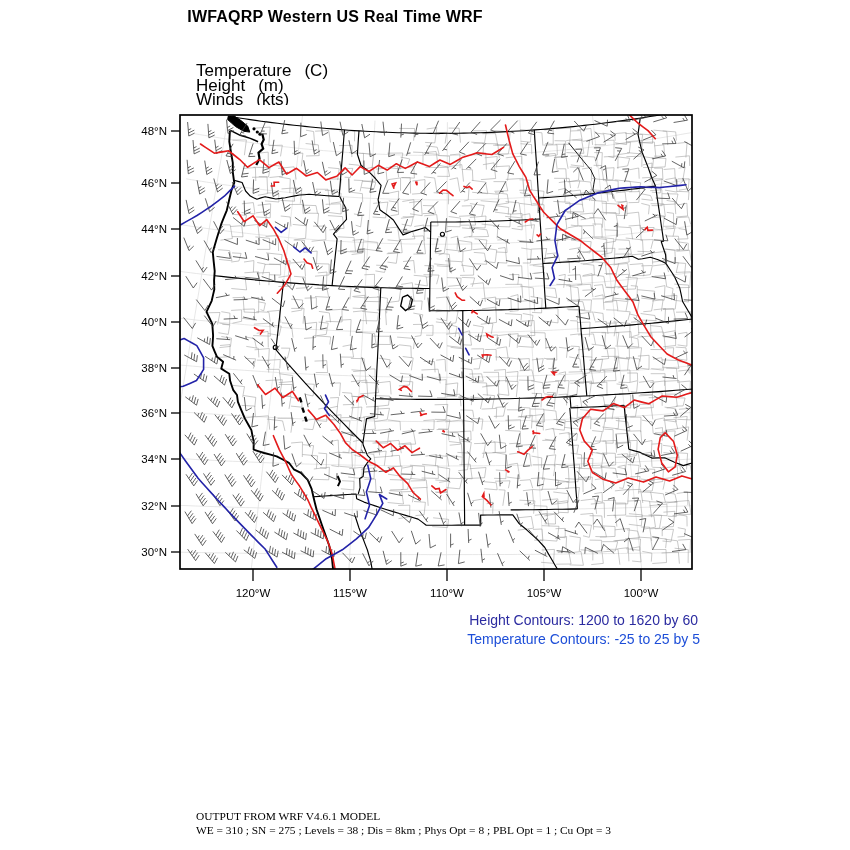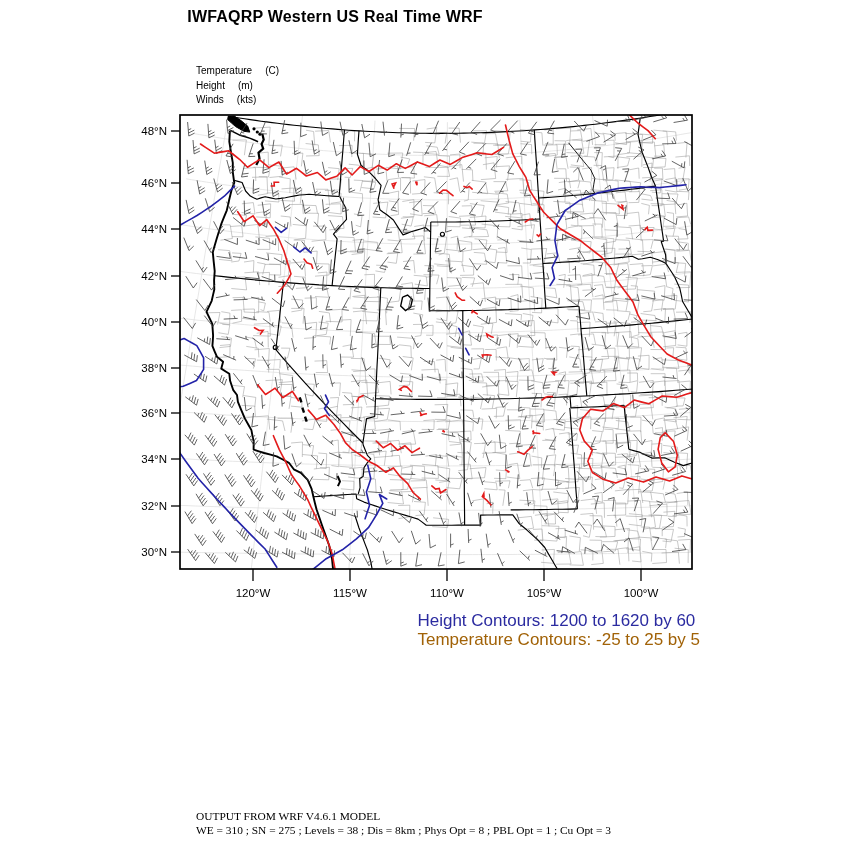--- a/index.html
+++ b/index.html
@@ -3,24 +3,24 @@
 <meta charset="utf-8">
 <style>
   html,body{margin:0;padding:0;background:#fff;}
   .page{position:relative;width:850px;height:850px;background:#ffffff;
         font-family:"Liberation Sans",sans-serif;color:#000;overflow:hidden;}
   .title{position:absolute;left:100px;top:8px;width:470px;text-align:center;
          font-size:16px;font-weight:700;letter-spacing:.2px;}
   .stamp{position:absolute;right:149px;top:10px;text-align:right;font-size:11.3px;line-height:14px;}
   .stamp .init{font-weight:700;}
   .stamp .valid{font-weight:400;}
-  .legend{position:absolute;left:196px;top:64px;font-size:10px;line-height:14.5px;}
+  .legend{position:absolute;left:196px;top:64px;font-size:17px;line-height:14.5px;}
   .legend .unit{margin-left:13px;}
   .maparea{position:absolute;left:140px;top:105px;width:570px;height:500px;}
-  .cleg{position:absolute;right:150px;top:611px;text-align:left;font-size:17px;line-height:19px;font-weight:400;}
+  .cleg{position:absolute;right:150px;top:611px;text-align:center;font-size:14px;line-height:19px;font-weight:400;}
   .footer{position:absolute;left:196px;top:810px;font-size:11.4px;line-height:13.8px;font-family:Liberation Serif, serif;}
 </style>
 </head>
 <body>
 
 <div class="page">
 
   <div class="title">IWFAQRP Western US Real Time WRF</div>
 
 
@@ -193,21 +193,21 @@
           <line x1="404" y1="464" x2="404" y2="476" stroke="#000" stroke-width="1.3"></line>
           <text x="404" y="492" text-anchor="middle" font-size="11.5" font-family="&quot;Liberation Sans&quot;,sans-serif" fill="#000">105°W</text>
           <line x1="501" y1="464" x2="501" y2="476" stroke="#000" stroke-width="1.3"></line>
           <text x="501" y="492" text-anchor="middle" font-size="11.5" font-family="&quot;Liberation Sans&quot;,sans-serif" fill="#000">100°W</text>
         </g>
       </svg>
   </div>
 
   <div class="cleg">
     <div id="hleg" style="color: rgb(43, 43, 160);">Height Contours: 1200 to 1620 by 60</div>
-    <div id="tleg" style="color: #a16207;">Temperature Contours: -25 to 25 by 5</div>
+    <div id="tleg" style="color: #1d4ed8;">Temperature Contours: -25 to 25 by 5</div>
   </div>
 
   <div class="footer">
     <div>OUTPUT FROM WRF V4.6.1 MODEL</div>
     <div>WE = 310 ; SN = 275 ; Levels = 38 ; Dis = 8km ; Phys Opt = 8 ; PBL Opt = 1 ; Cu Opt = 3</div>
   </div>
 
 </div>
 
 </body></html>

